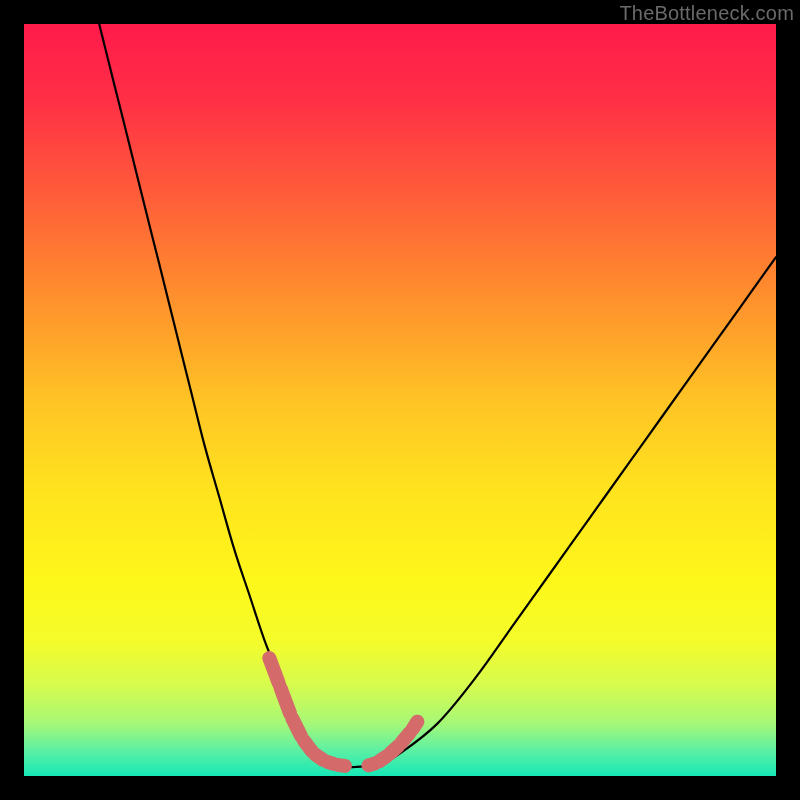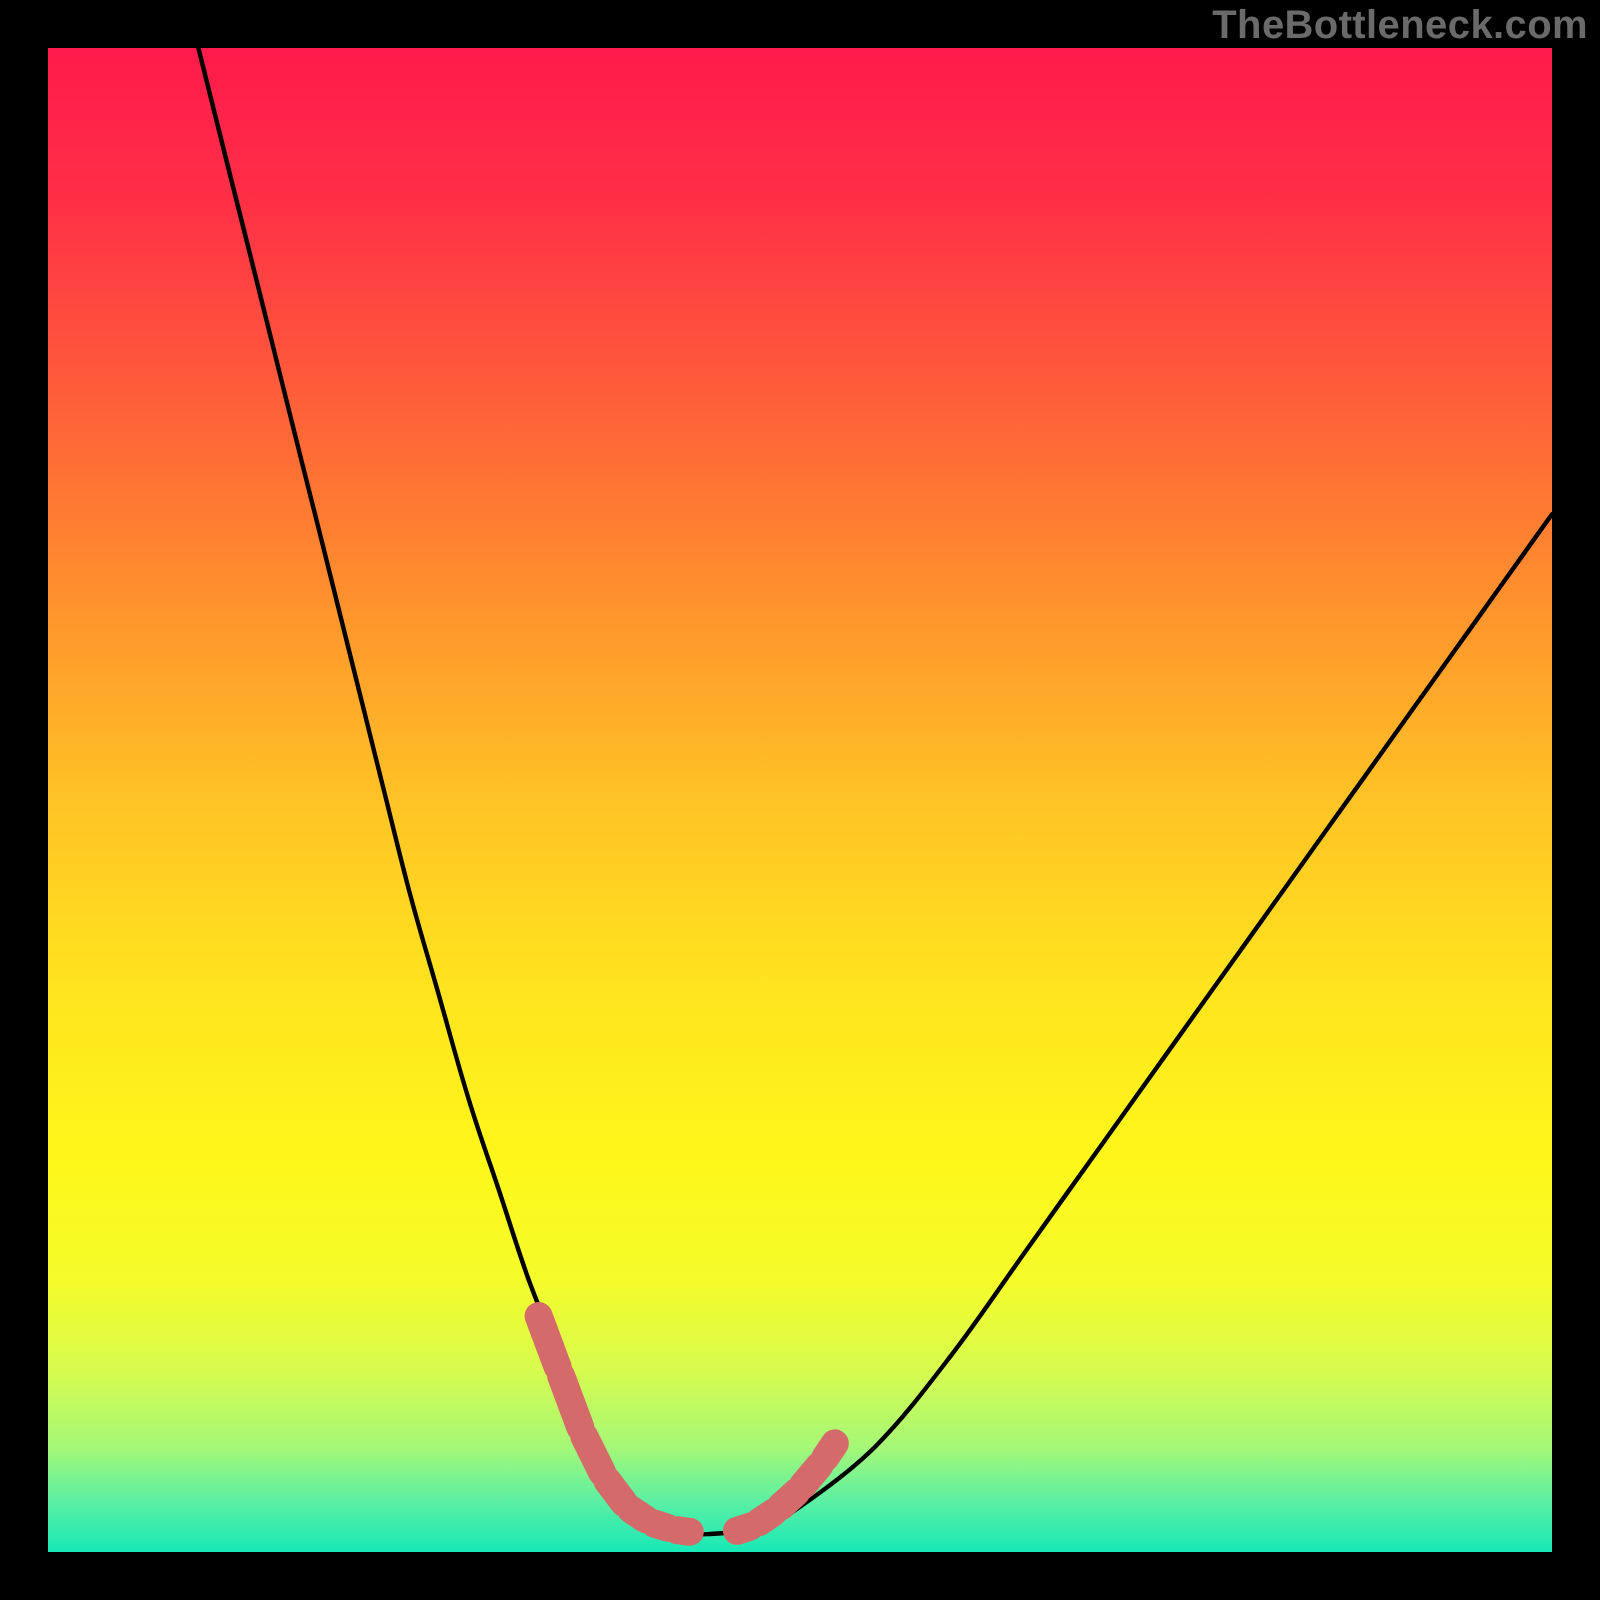--- a/index.html
+++ b/index.html
@@ -25,21 +25,21 @@
     top: 0;
     width: 752px;
     height: 752px;
   }
   .watermark {
     position: absolute;
     top: 2px;
     right: 6px;
     color: #6a6a6a;
     font-size: 20px;
-    font-weight: 700;
+    font-weight: 400;
     letter-spacing: 0.2px;
     user-select: none;
   }
 </style>
 </head>
 <body>
 
 <div class="frame">
   <svg class="plot" viewBox="0 0 752 752" preserveAspectRatio="none">
     <defs>

